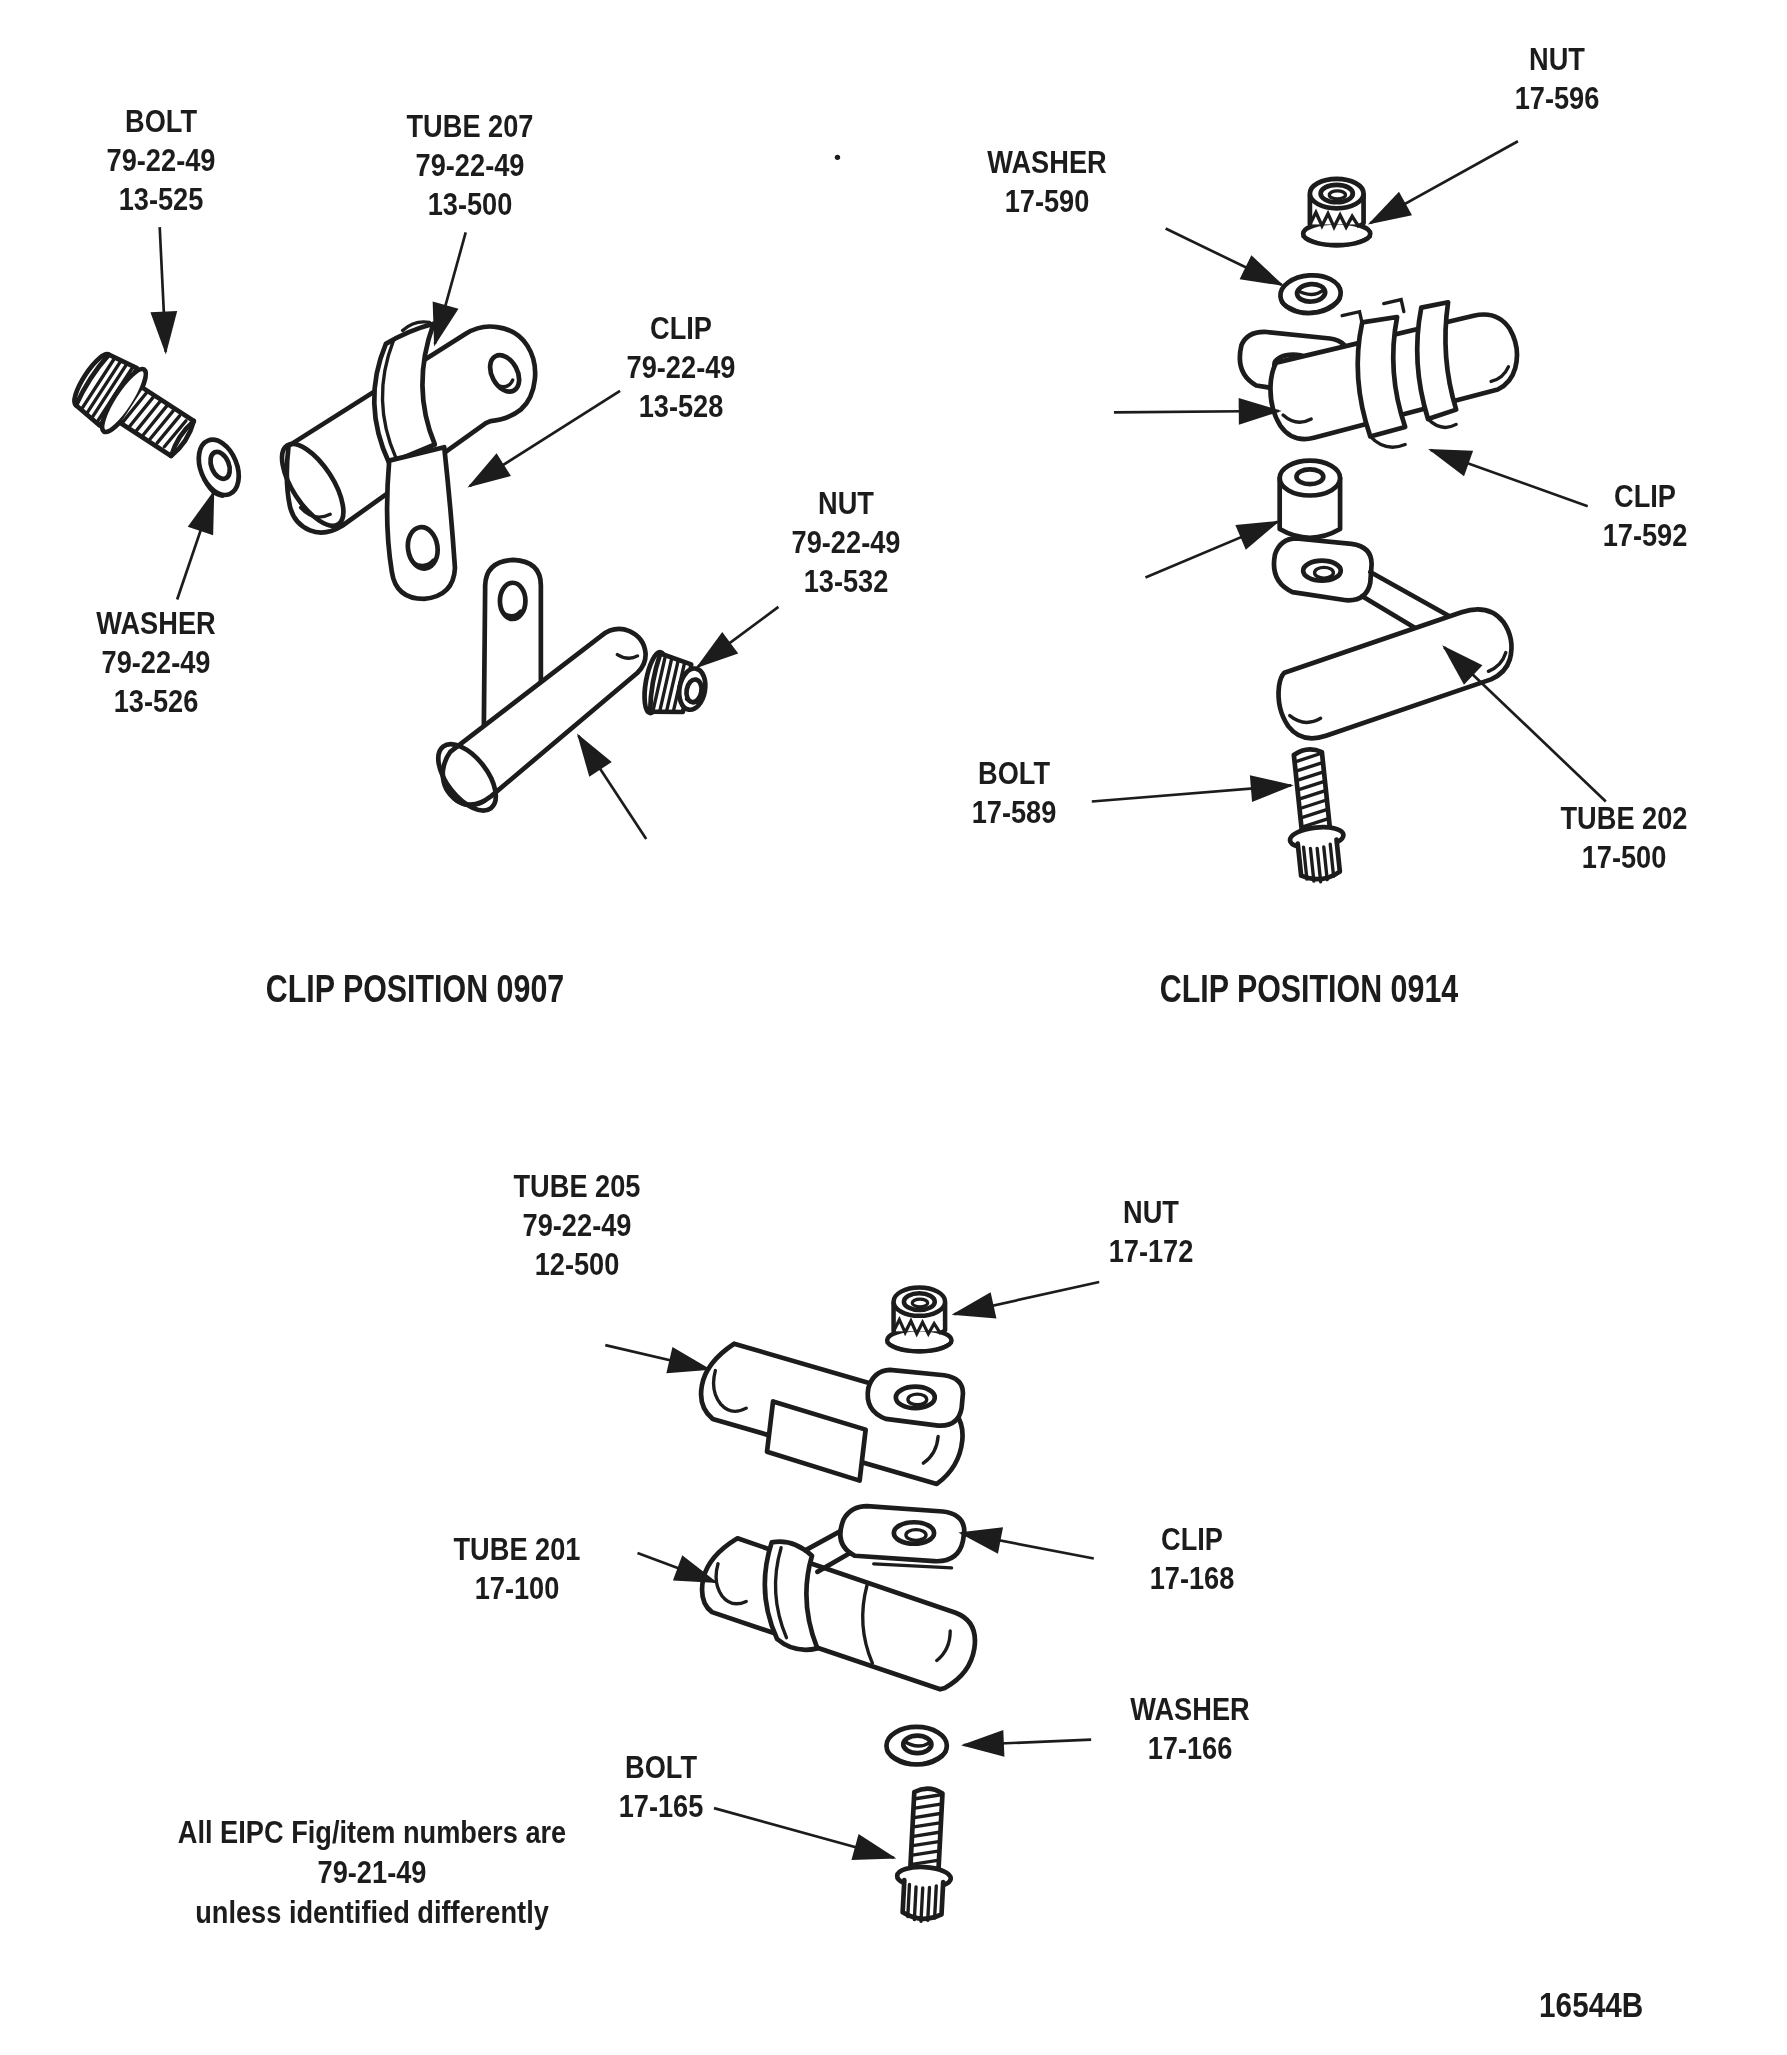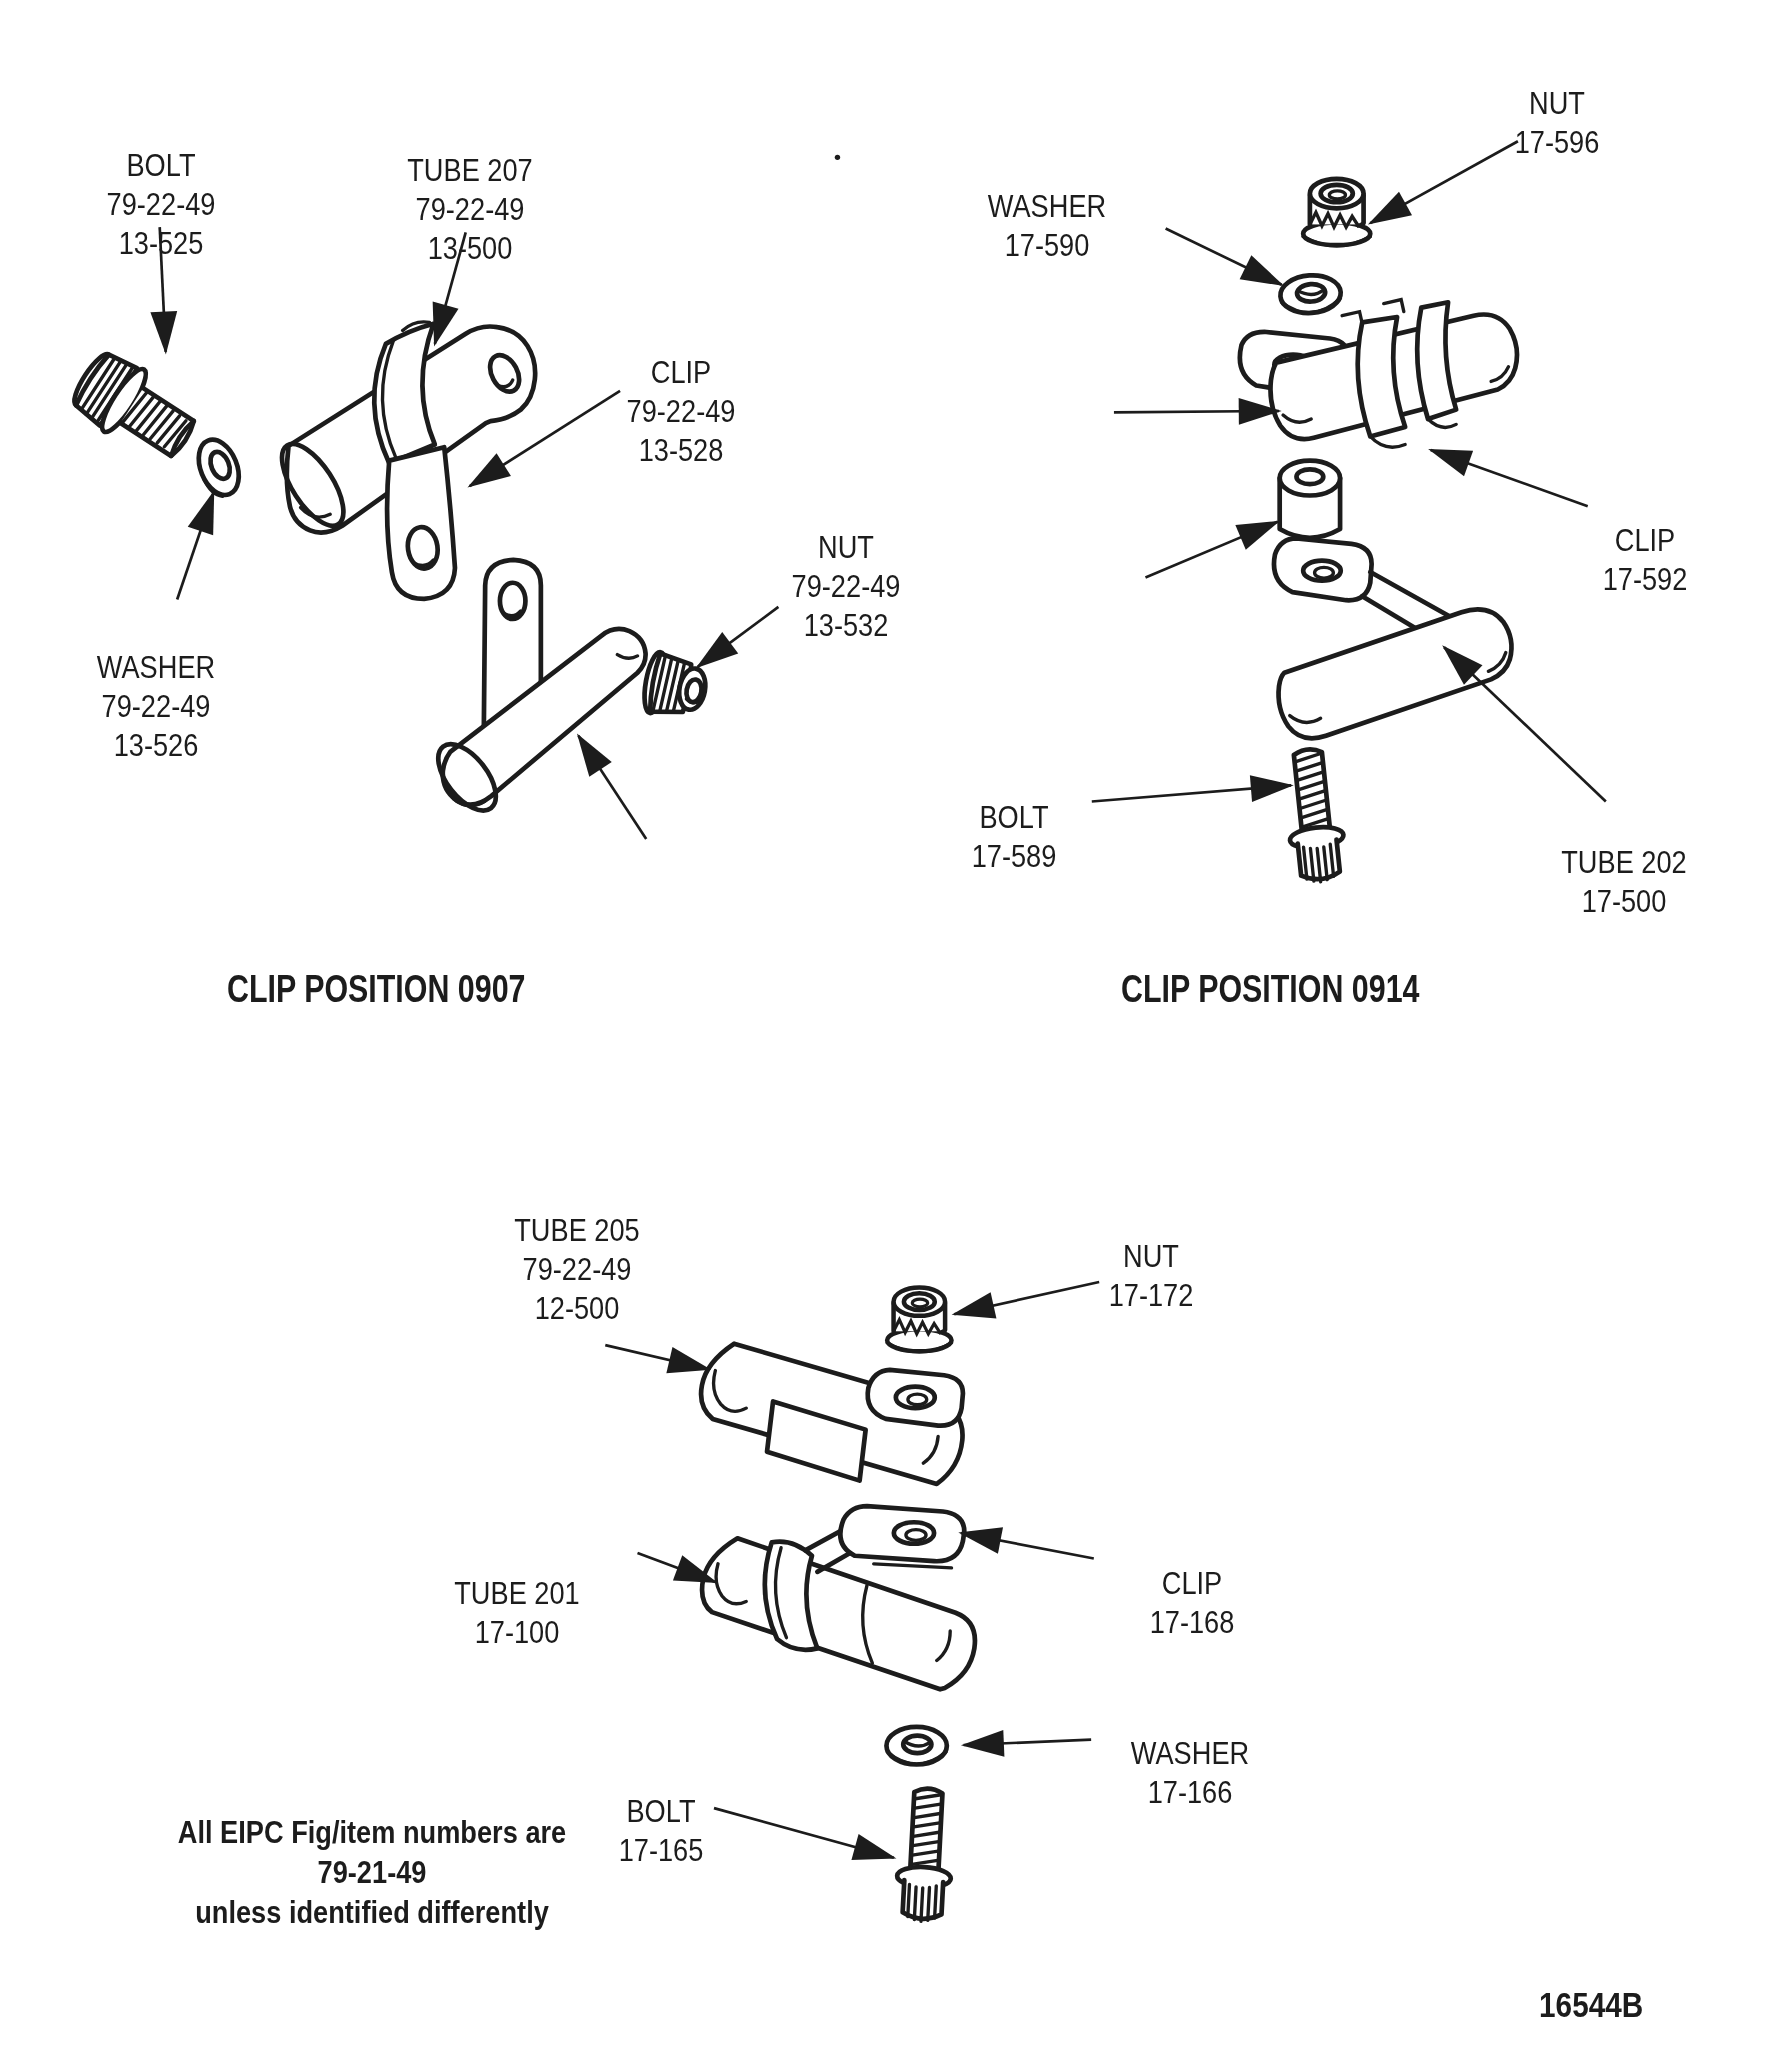--- a/index.html
+++ b/index.html
@@ -1,22 +1,22 @@
 <!DOCTYPE html>
 <html style="font-size:10.7px"><head>
 <meta charset="utf-8">
 <style>
   html,body{margin:0;padding:0;background:#e8e8e8;}
   .page{position:relative;width:1787px;height:2056px;background:#ffffff;overflow:hidden;
         font-family:"Liberation Sans",sans-serif;color:#1c1c1c;}
   .art{position:absolute;left:0;top:0;}
-  .lbl{position:absolute;width:242px;text-align:center;font-weight:normal;
-       font-size:32px;line-height:39px;letter-spacing:0;margin-top:44px;}
+  .lbl{position:absolute;width:242px;text-align:center;font-weight:bold;
+       font-size:32px;line-height:39px;letter-spacing:0;}
   .lbl .ln{display:block;transform:scaleX(.85);transform-origin:50% 50%;white-space:nowrap;}
-  .cap{position:absolute;width:470px;font-weight:bold;font-size:38px;line-height:42px;}
+  .cap{position:absolute;width:470px;text-align:center;font-weight:bold;font-size:38px;line-height:42px;}
   .cap .ln{display:block;transform:scaleX(.80);transform-origin:50% 50%;white-space:nowrap;}
   .note{position:absolute;width:604px;text-align:center;font-weight:bold;font-size:32px;line-height:40px;}
   .note .ln{display:block;transform:scaleX(.85);transform-origin:50% 50%;white-space:nowrap;}
   .figcode{position:absolute;width:201px;text-align:left;font-weight:bold;font-size:35px;}
   .figcode .ln{display:block;transform:scaleX(.85);transform-origin:50% 50%;white-space:nowrap;}
   .s{stroke:#1c1c1c;stroke-width:7;fill:none;stroke-linecap:round;stroke-linejoin:round}
   .sf{stroke:#1c1c1c;stroke-width:7;fill:#fff;stroke-linejoin:round;stroke-linecap:round}
   .s5{stroke:#1c1c1c;stroke-width:5;fill:none;stroke-linecap:round}
   .ldr{stroke:#1c1c1c;stroke-width:4;fill:none}
 </style>

